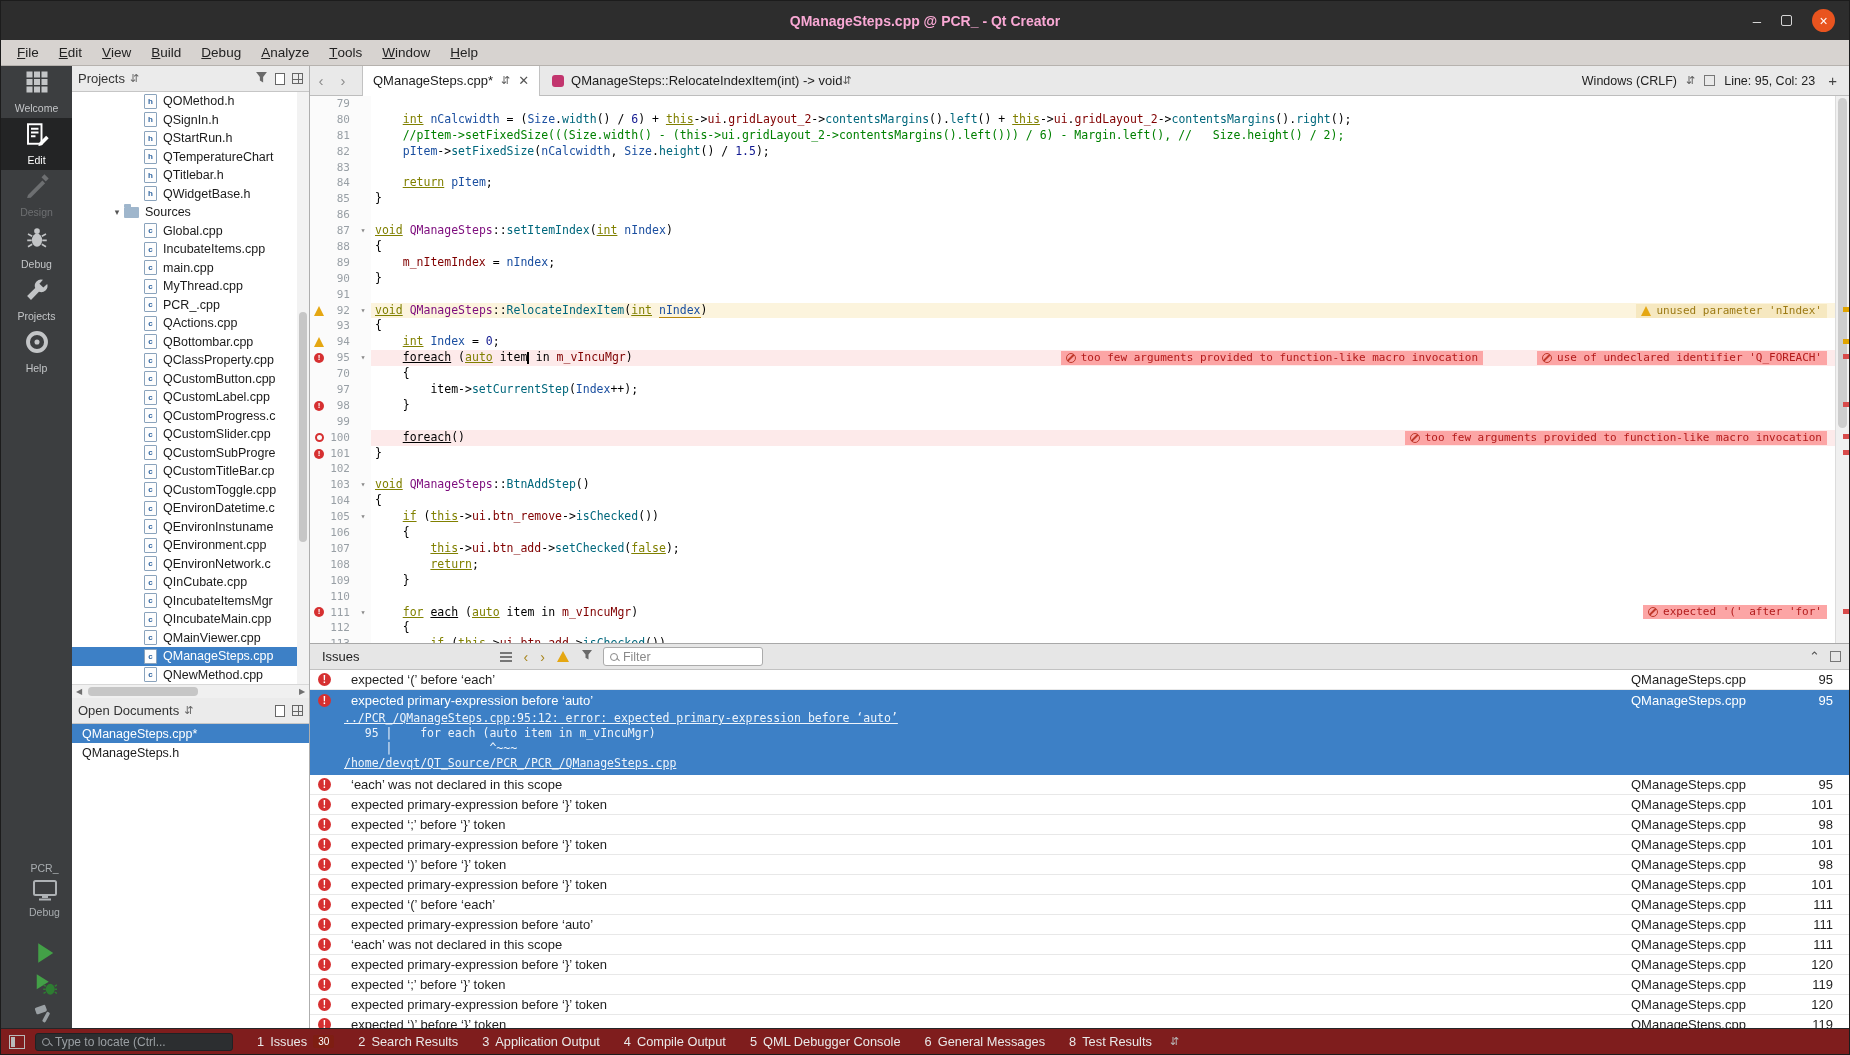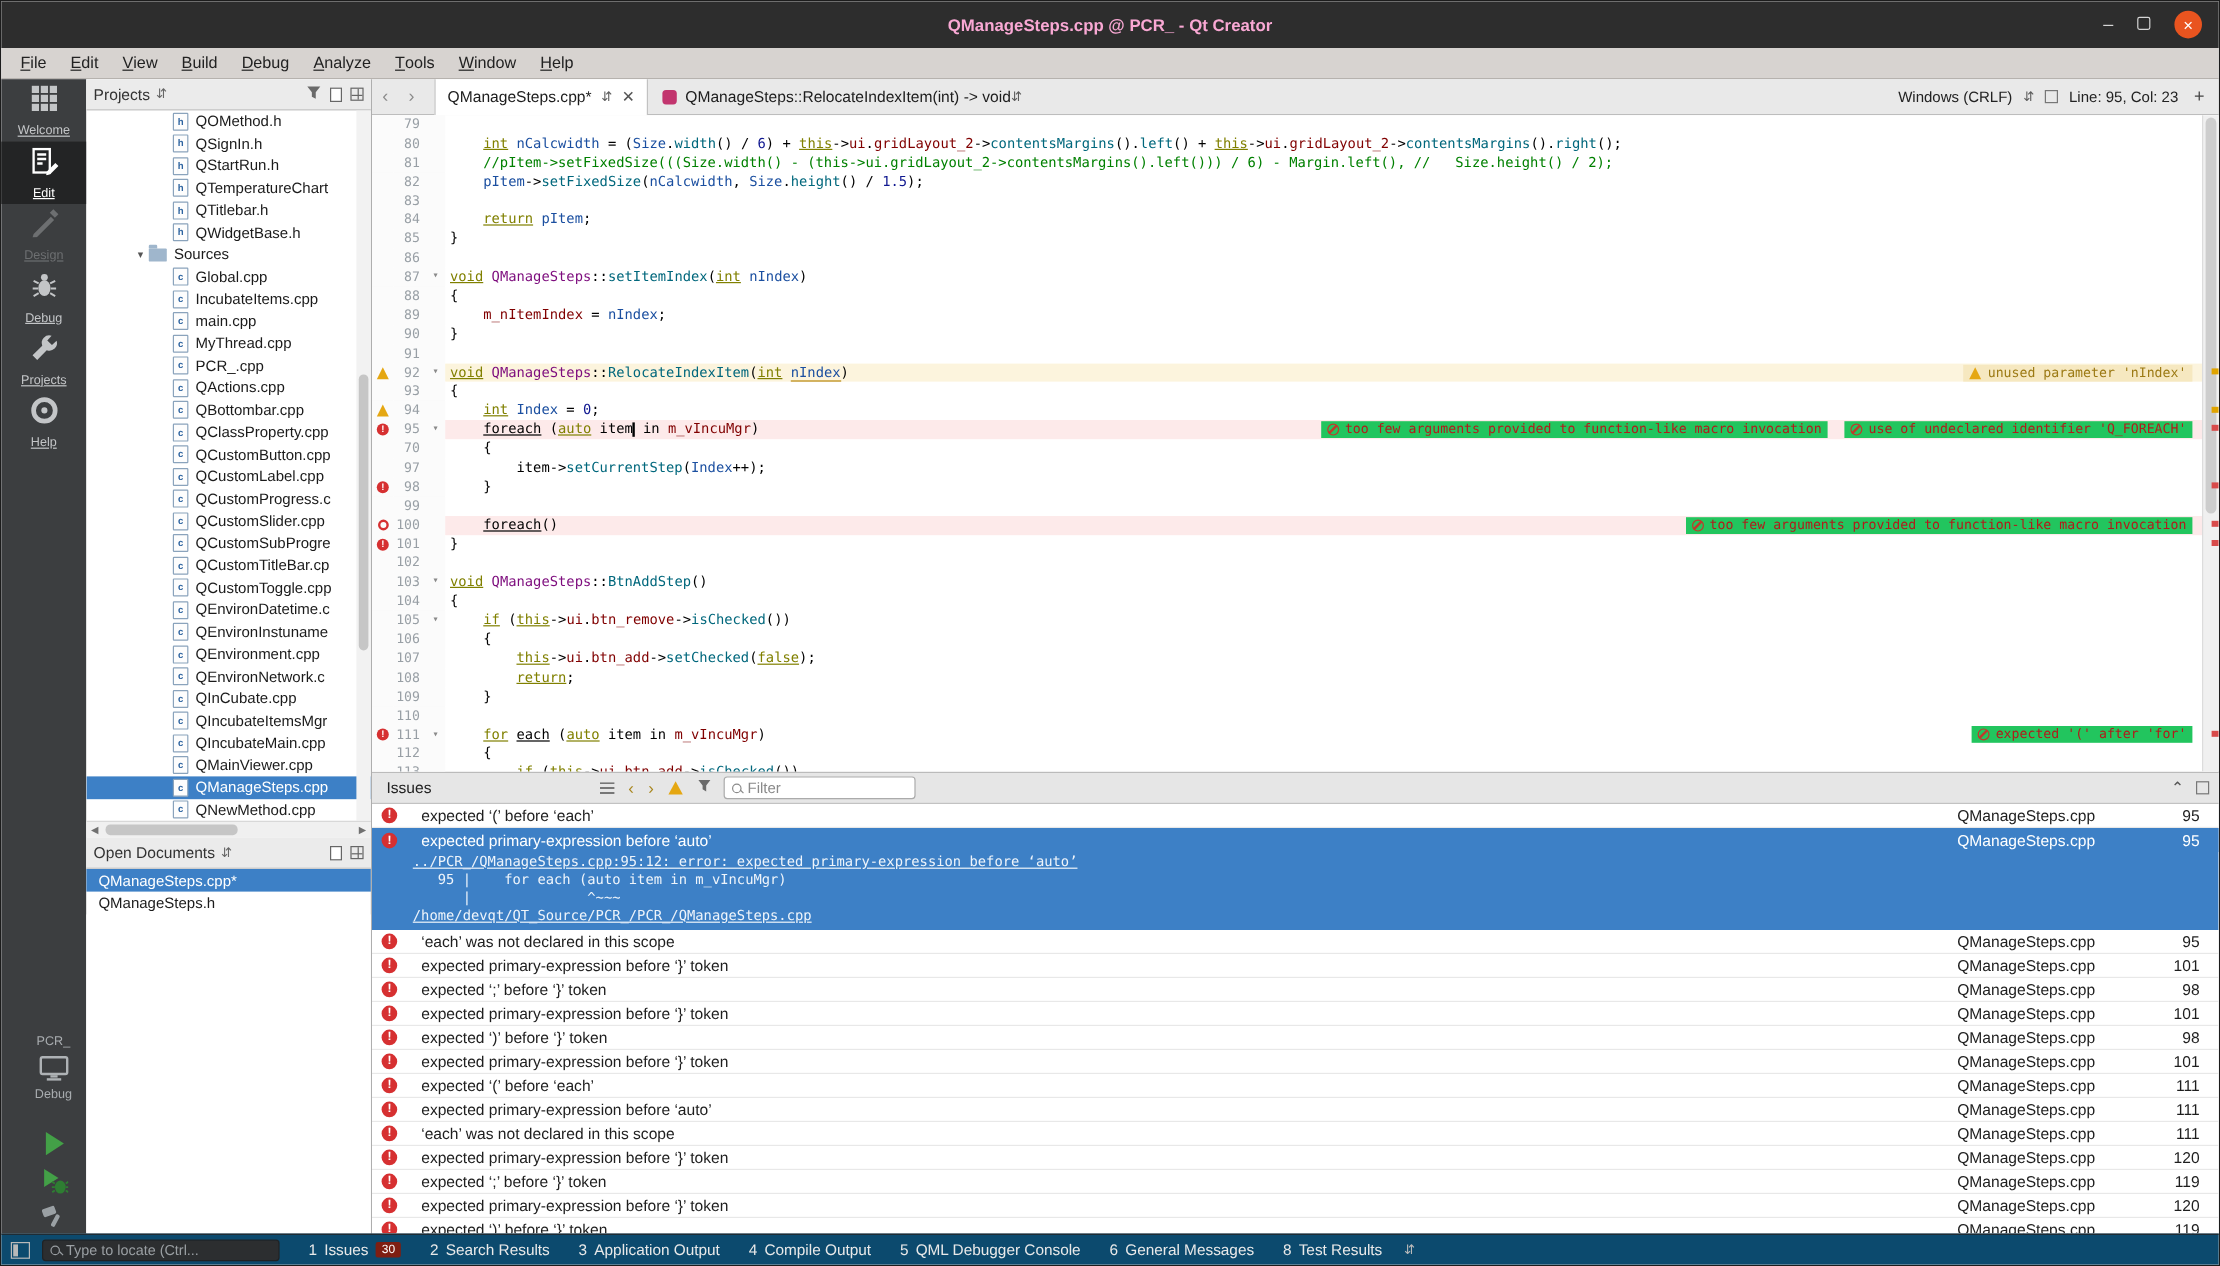--- a/index.html
+++ b/index.html
@@ -24,21 +24,21 @@
   .menu-item u{text-decoration:underline;}
 
   
   .main{position:absolute;top:65px;left:0;right:0;bottom:26px;display:flex;}
 
   
   .modebar{width:71px;background:#3c3e40;display:flex;flex-direction:column;flex:none;}
   .mode-btn{width:71px;height:52px;display:flex;flex-direction:column;align-items:center;justify-content:center;
     gap:4px;color:#c3c5c7;}
   .mode-btn svg{width:24px;height:24px;}
-  .mode-btn .mlabel{font-size:10.5px;text-decoration:underline;}
+  .mode-btn .mlabel{font-size:10.5px;}
   .mode-btn.active{background:#232425;color:#fff;}
   .mode-btn.disabled{color:#6d6f71;}
   .kitarea{margin-top:auto;display:flex;flex-direction:column;align-items:center;gap:5px;padding-bottom:4px;color:#a9adb0;padding-left:16px;}
   .kitarea .klabel{font-size:10.5px;}
   .kitarea svg{display:block;}
   .kit-gap{height:12px;}
 
   
   .leftpanel{width:238px;flex:none;background:#fff;border-right:1px solid #aeaeae;display:flex;flex-direction:column;}
   .panel-header{height:26px;background:#ebebeb;border-bottom:1px solid #c6c6c6;display:flex;align-items:center;
@@ -105,21 +105,21 @@
   .tk-l{color:#1b4fa0;}
   .tk-n{color:#101890;}
   .tk-c{color:#008000;}
   .tk-p{color:#000;}
   .tk-eu{color:#000;text-decoration:underline;}
   .tk-wu{color:#1b4fa0;border-bottom:1px solid #b8860b;}
   .caret{display:inline-block;width:1.5px;height:12px;background:#000;vertical-align:text-bottom;}
   .annos{margin-left:auto;display:flex;gap:14px;padding-right:22px;flex:none;}
   .anno{display:flex;align-items:center;gap:5px;font-size:11px;font-family:"DejaVu Sans Mono",monospace;
     padding:0 5px;white-space:pre;height:14px;}
-  .anno.err{color:#b21b1b;background:#22c55e;}
+  .anno.err{color:#b21b1b;background:#fca5a5;margin-left:40px;}
   .anno.warn{color:#9c7a14;background:#f6e8c0;}
   .ic-err{width:10px;height:10px;border-radius:50%;background:#d63031;color:#fff;font-size:8px;line-height:10px;
     text-align:center;flex:none;font-family:"Liberation Sans",sans-serif;font-weight:bold;}
   .ic-erro{width:9px;height:9px;border-radius:50%;border:2px solid #d63031;flex:none;}
   .ic-ring{width:10px;height:10px;border-radius:50%;border:1.6px solid #c0392b;position:relative;flex:none;}
   .ic-ring:after{content:"";position:absolute;left:-1px;top:3px;width:9px;height:1.6px;background:#c0392b;transform:rotate(-45deg);}
   .ic-warn{width:0;height:0;border-left:5.5px solid transparent;border-right:5.5px solid transparent;
     border-bottom:10px solid #e5a712;flex:none;}
   .ed-scroll{position:absolute;top:0;right:0;bottom:0;width:14px;background:#f0f0f0;border-left:1px solid #dcdcdc;}
   .ed-scroll .thumb{position:absolute;left:2px;right:2px;top:2px;height:330px;background:#cdcdcd;border-radius:6px;}
@@ -143,21 +143,21 @@
   .iss-row .itext{margin-left:20px;white-space:nowrap;overflow:hidden;}
   .iss-row .ifile{margin-left:auto;width:160px;flex:none;white-space:nowrap;}
   .iss-row .iline{width:58px;flex:none;text-align:right;padding-right:16px;}
   .iss-sel{background:#3d80c6;color:#fff;}
   .iss-sel .iss-row{background:#3d80c6;color:#fff;border-bottom:none;}
   .iss-detail{font-family:"DejaVu Sans Mono",monospace;font-size:11.5px;color:#eef4fb;padding:1px 0 4px 34px;}
   .iss-detail .dl{white-space:pre;line-height:15px;}
   .iss-detail .dl.link{text-decoration:underline;}
 
   
-  .statusbar{position:absolute;left:0;right:0;bottom:0;height:26px;background:#0c4a6e;border-top:1px solid #242628;
+  .statusbar{position:absolute;left:0;right:0;bottom:0;height:26px;background:#7f1d1d;border-top:1px solid #242628;
     display:flex;align-items:center;color:#e9e9e9;font-size:12.8px;}
   .sb-toggle{width:16px;height:14px;border:1px solid #b9b9b9;margin-left:8px;position:relative;flex:none;}
   .sb-toggle:before{content:"";position:absolute;left:1px;top:1px;bottom:1px;width:4px;background:#b9b9b9;}
   .locator{width:198px;height:18px;background:#2c2e30;border:1px solid #202224;border-radius:3px;margin-left:10px;
     display:flex;align-items:center;gap:5px;padding:0 6px;color:#9a9fa3;font-size:12px;flex:none;}
   .mag{width:8px;height:8px;border:1.4px solid #9a9fa3;border-radius:50%;position:relative;flex:none;}
   .mag:after{content:"";position:absolute;width:4px;height:1.4px;background:#9a9fa3;transform:rotate(45deg);right:-3.5px;bottom:-1px;}
   .mag.dark{border-color:#8a8a8a;} .mag.dark:after{background:#8a8a8a;}
   .panes{display:flex;align-items:center;margin-left:12px;height:100%;}
   .pane-btn{display:flex;align-items:center;gap:6px;padding:0 12px;height:100%;}

